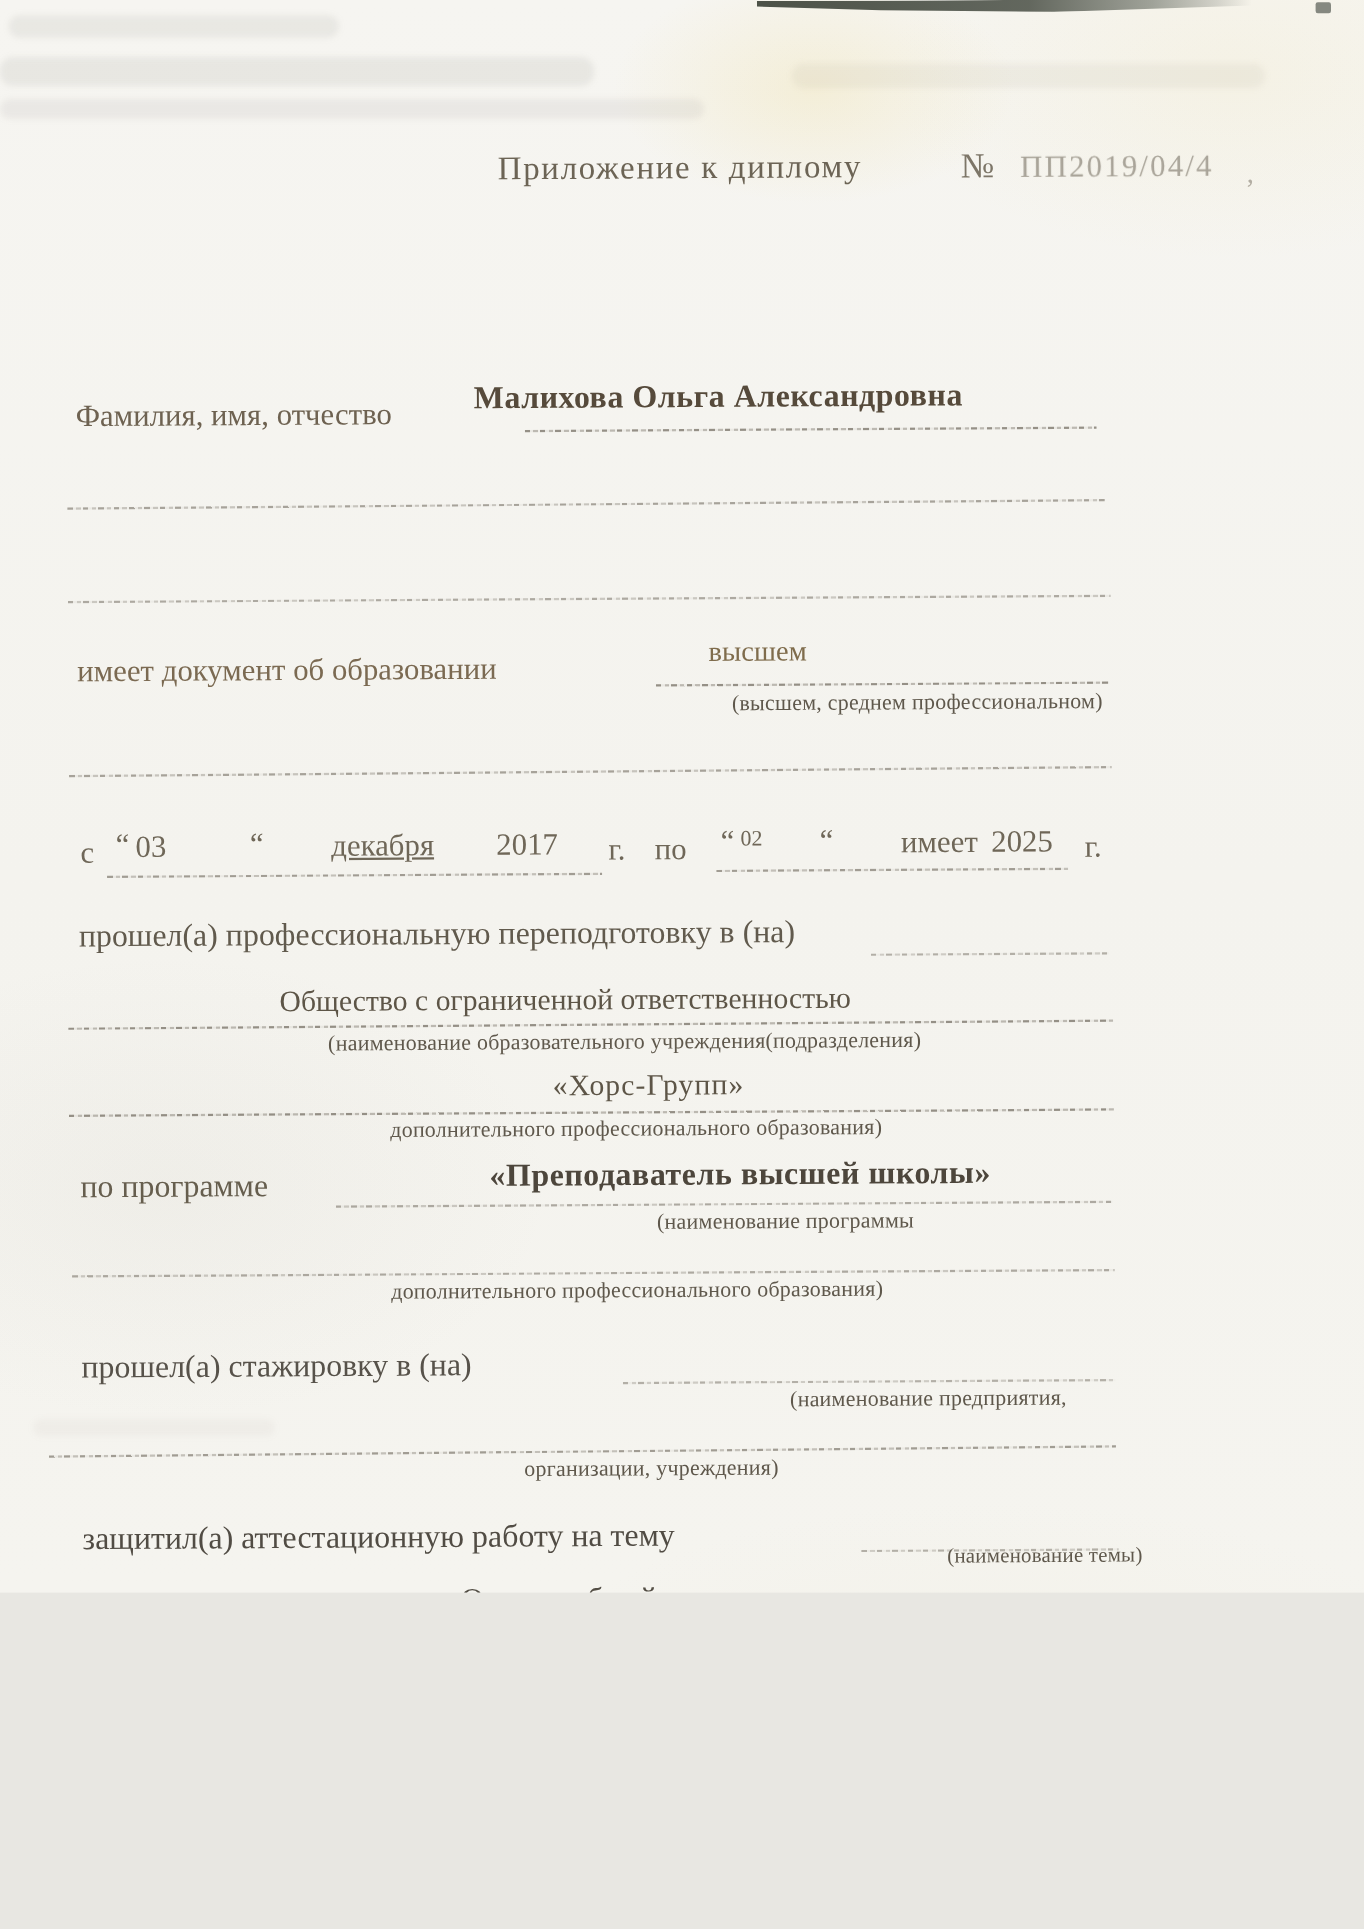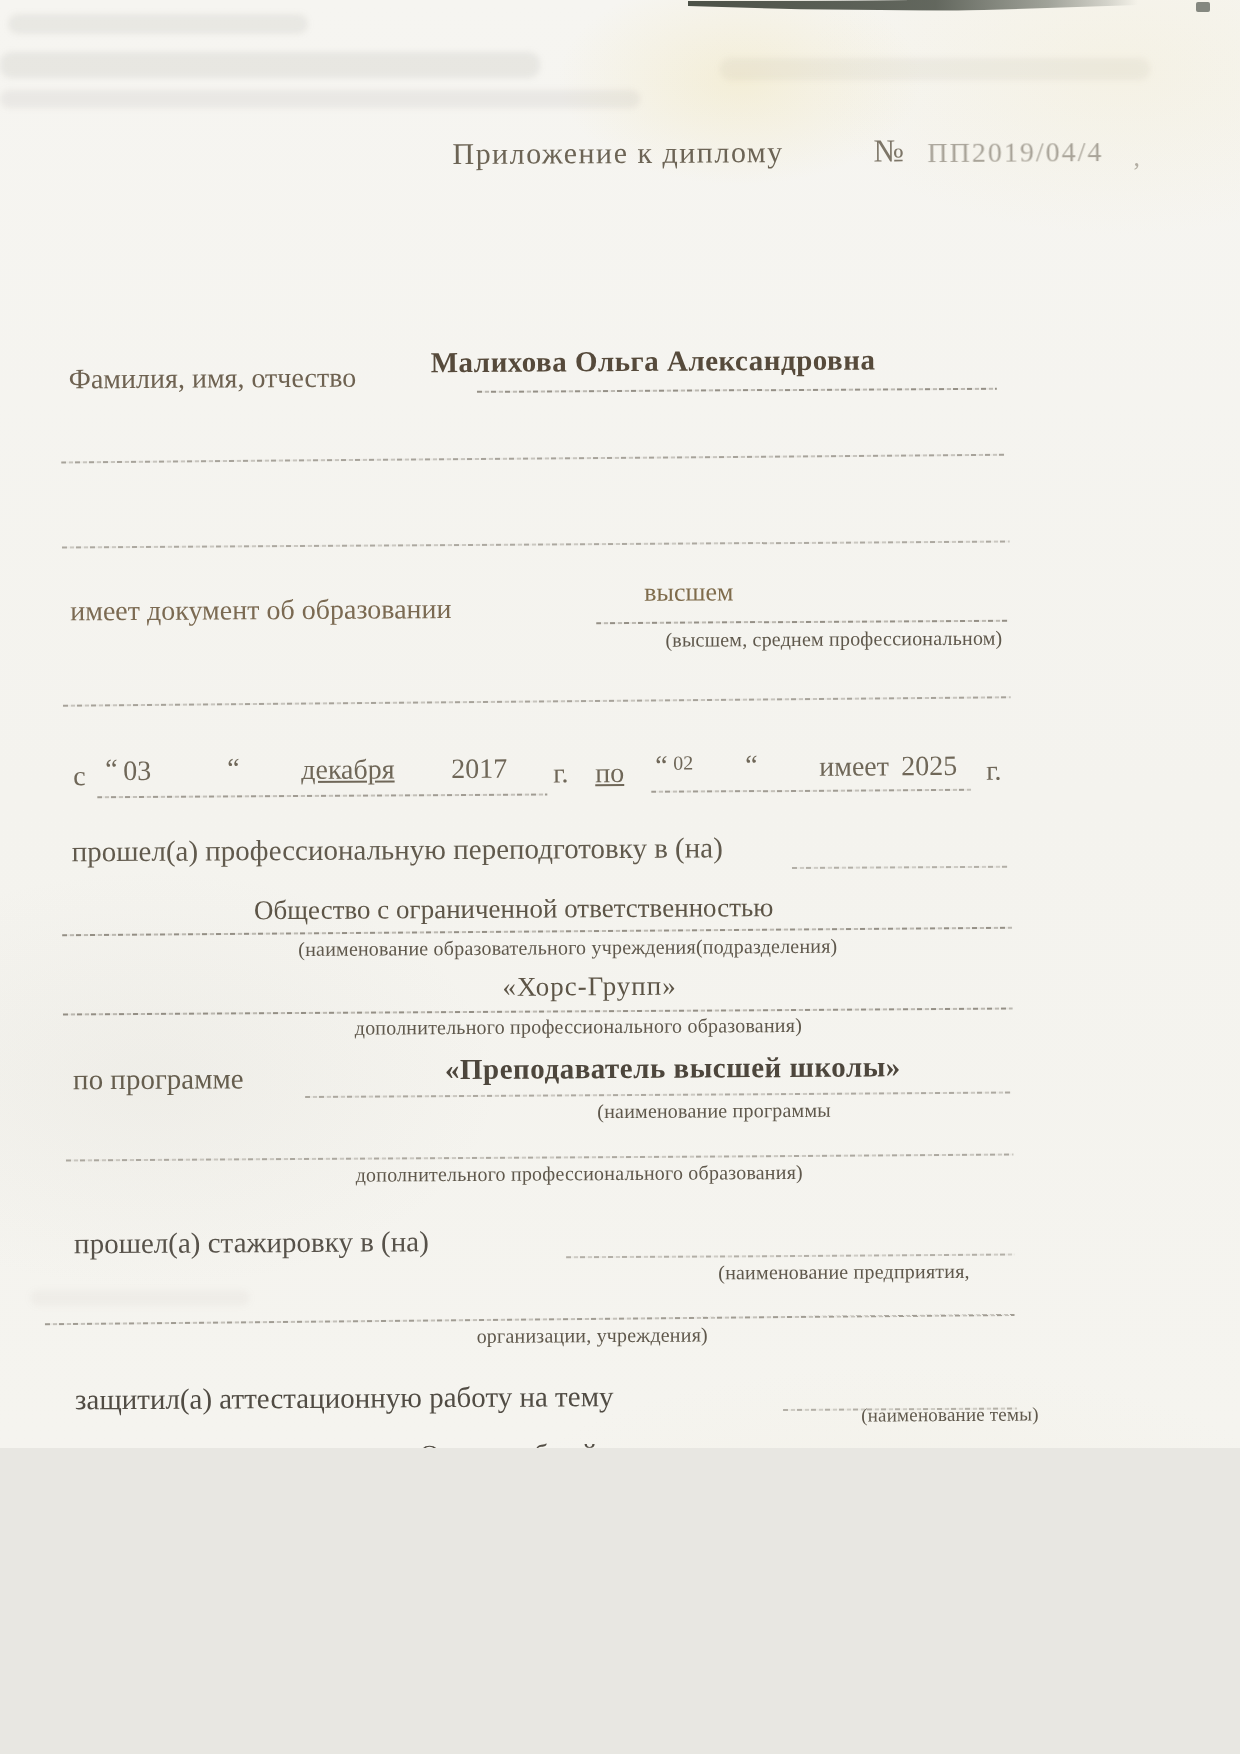--- a/index.html
+++ b/index.html
@@ -75,21 +75,21 @@
 
     <div class="rule" style="left:62px;top:700px;width:948px;transform:rotate(-0.15deg);opacity:.65;"></div>
 
     <div class="t" style="left:72px;top:757px;font-size:28px;color:#6f6758;">с</div>
     <div class="t" style="left:104px;top:750px;font-size:28px;color:#6f6758;">“</div>
     <div class="t" style="left:122px;top:752px;font-size:28px;color:#6f6758;">03</div>
     <div class="t" style="left:226px;top:750px;font-size:28px;color:#6f6758;">“</div>
     <div class="t" style="left:300px;top:752px;font-size:28px;color:#6f6758;text-decoration:underline;">декабря</div>
     <div class="t" style="left:450px;top:752px;font-size:28px;color:#6f6758;">2017</div>
     <div class="t" style="left:552px;top:757px;font-size:28px;color:#6f6758;">г.</div>
-    <div class="t" style="left:594px;top:757px;font-size:28px;color:#6f6758;text-decoration:underline;">по</div>
+    <div class="t" style="left:594px;top:757px;font-size:28px;color:#6f6758;">по</div>
     <div class="t" style="left:654px;top:750px;font-size:28px;color:#6f6758;">“</div>
     <div class="t" style="left:672px;top:752px;font-size:20px;color:#6f6758;">02</div>
     <div class="t" style="left:744px;top:750px;font-size:28px;color:#6f6758;">“</div>
     <div class="t" style="left:818px;top:752px;font-size:28px;color:#6f6758;">имеет</div>
     <div class="t" style="left:900px;top:752px;font-size:28px;color:#6f6758;">2025</div>
     <div class="t" style="left:985px;top:757px;font-size:28px;color:#6f6758;">г.</div>
     <div class="rule" style="left:96px;top:793px;width:450px;opacity:.7;"></div>
     <div class="rule" style="left:650px;top:791px;width:320px;opacity:.7;"></div>
 
     <div class="t" style="left:70px;top:832px;font-size:29px;color:#615a4d;">прошел(а) профессиональную переподготовку в (на)</div>

